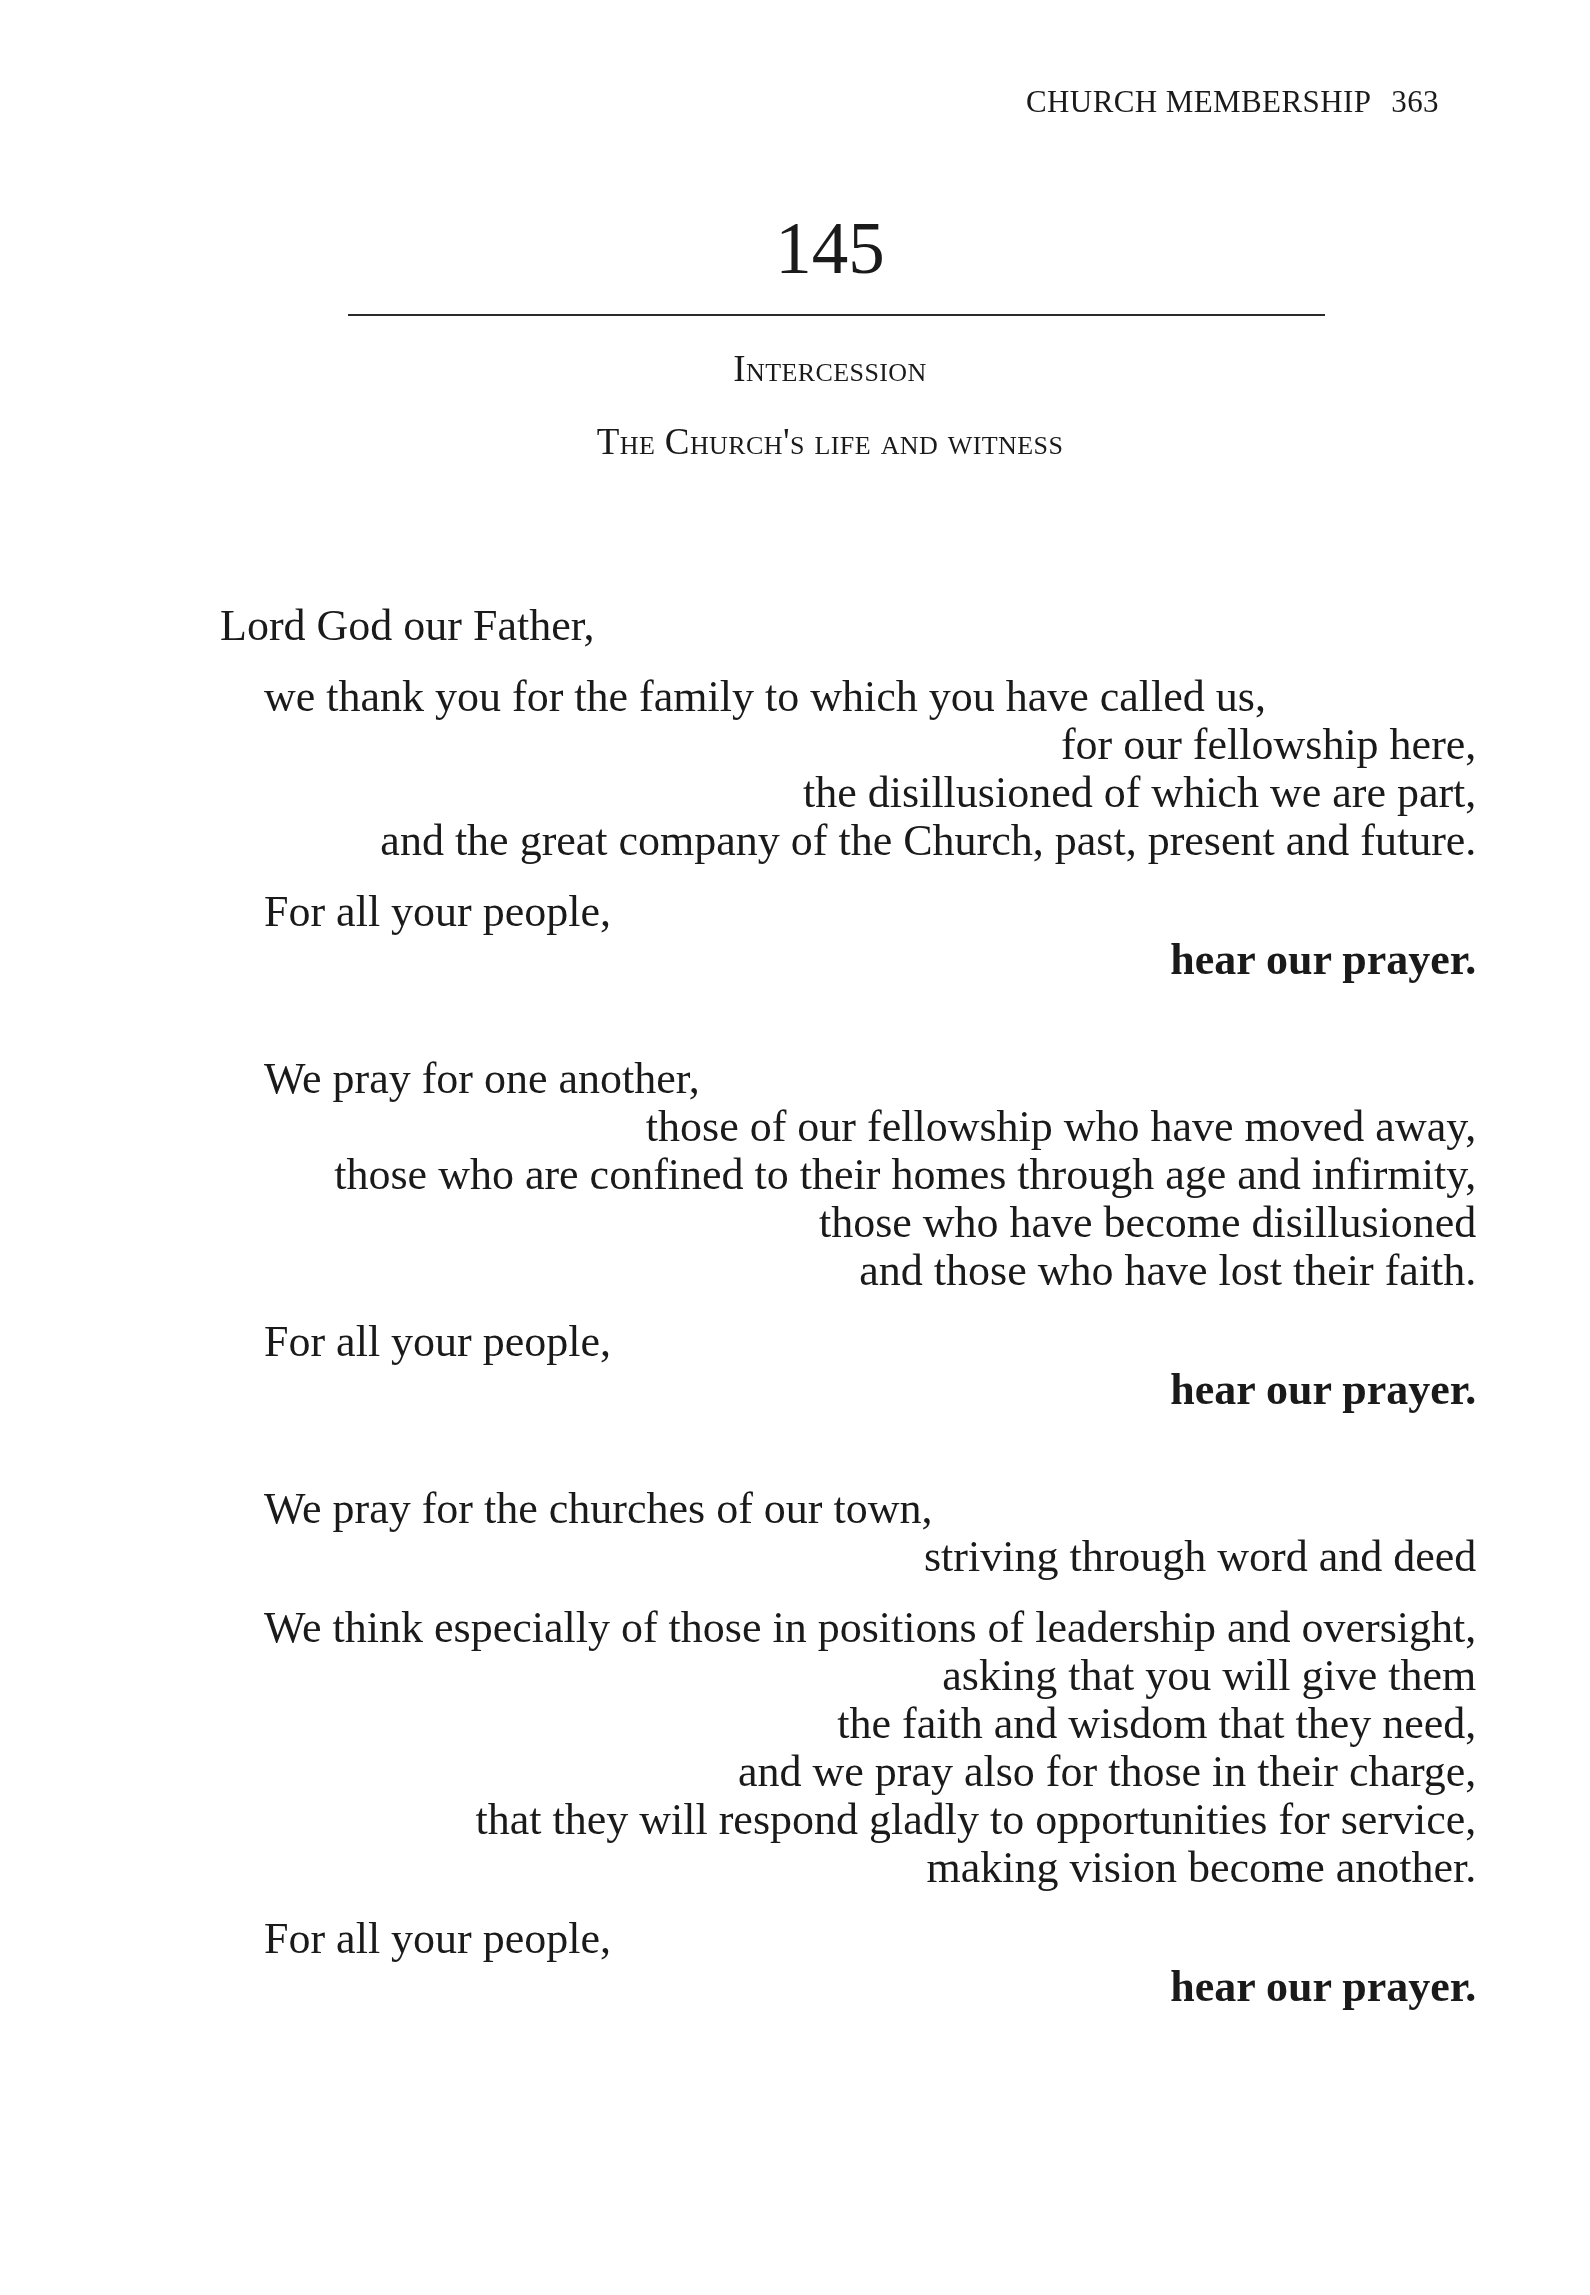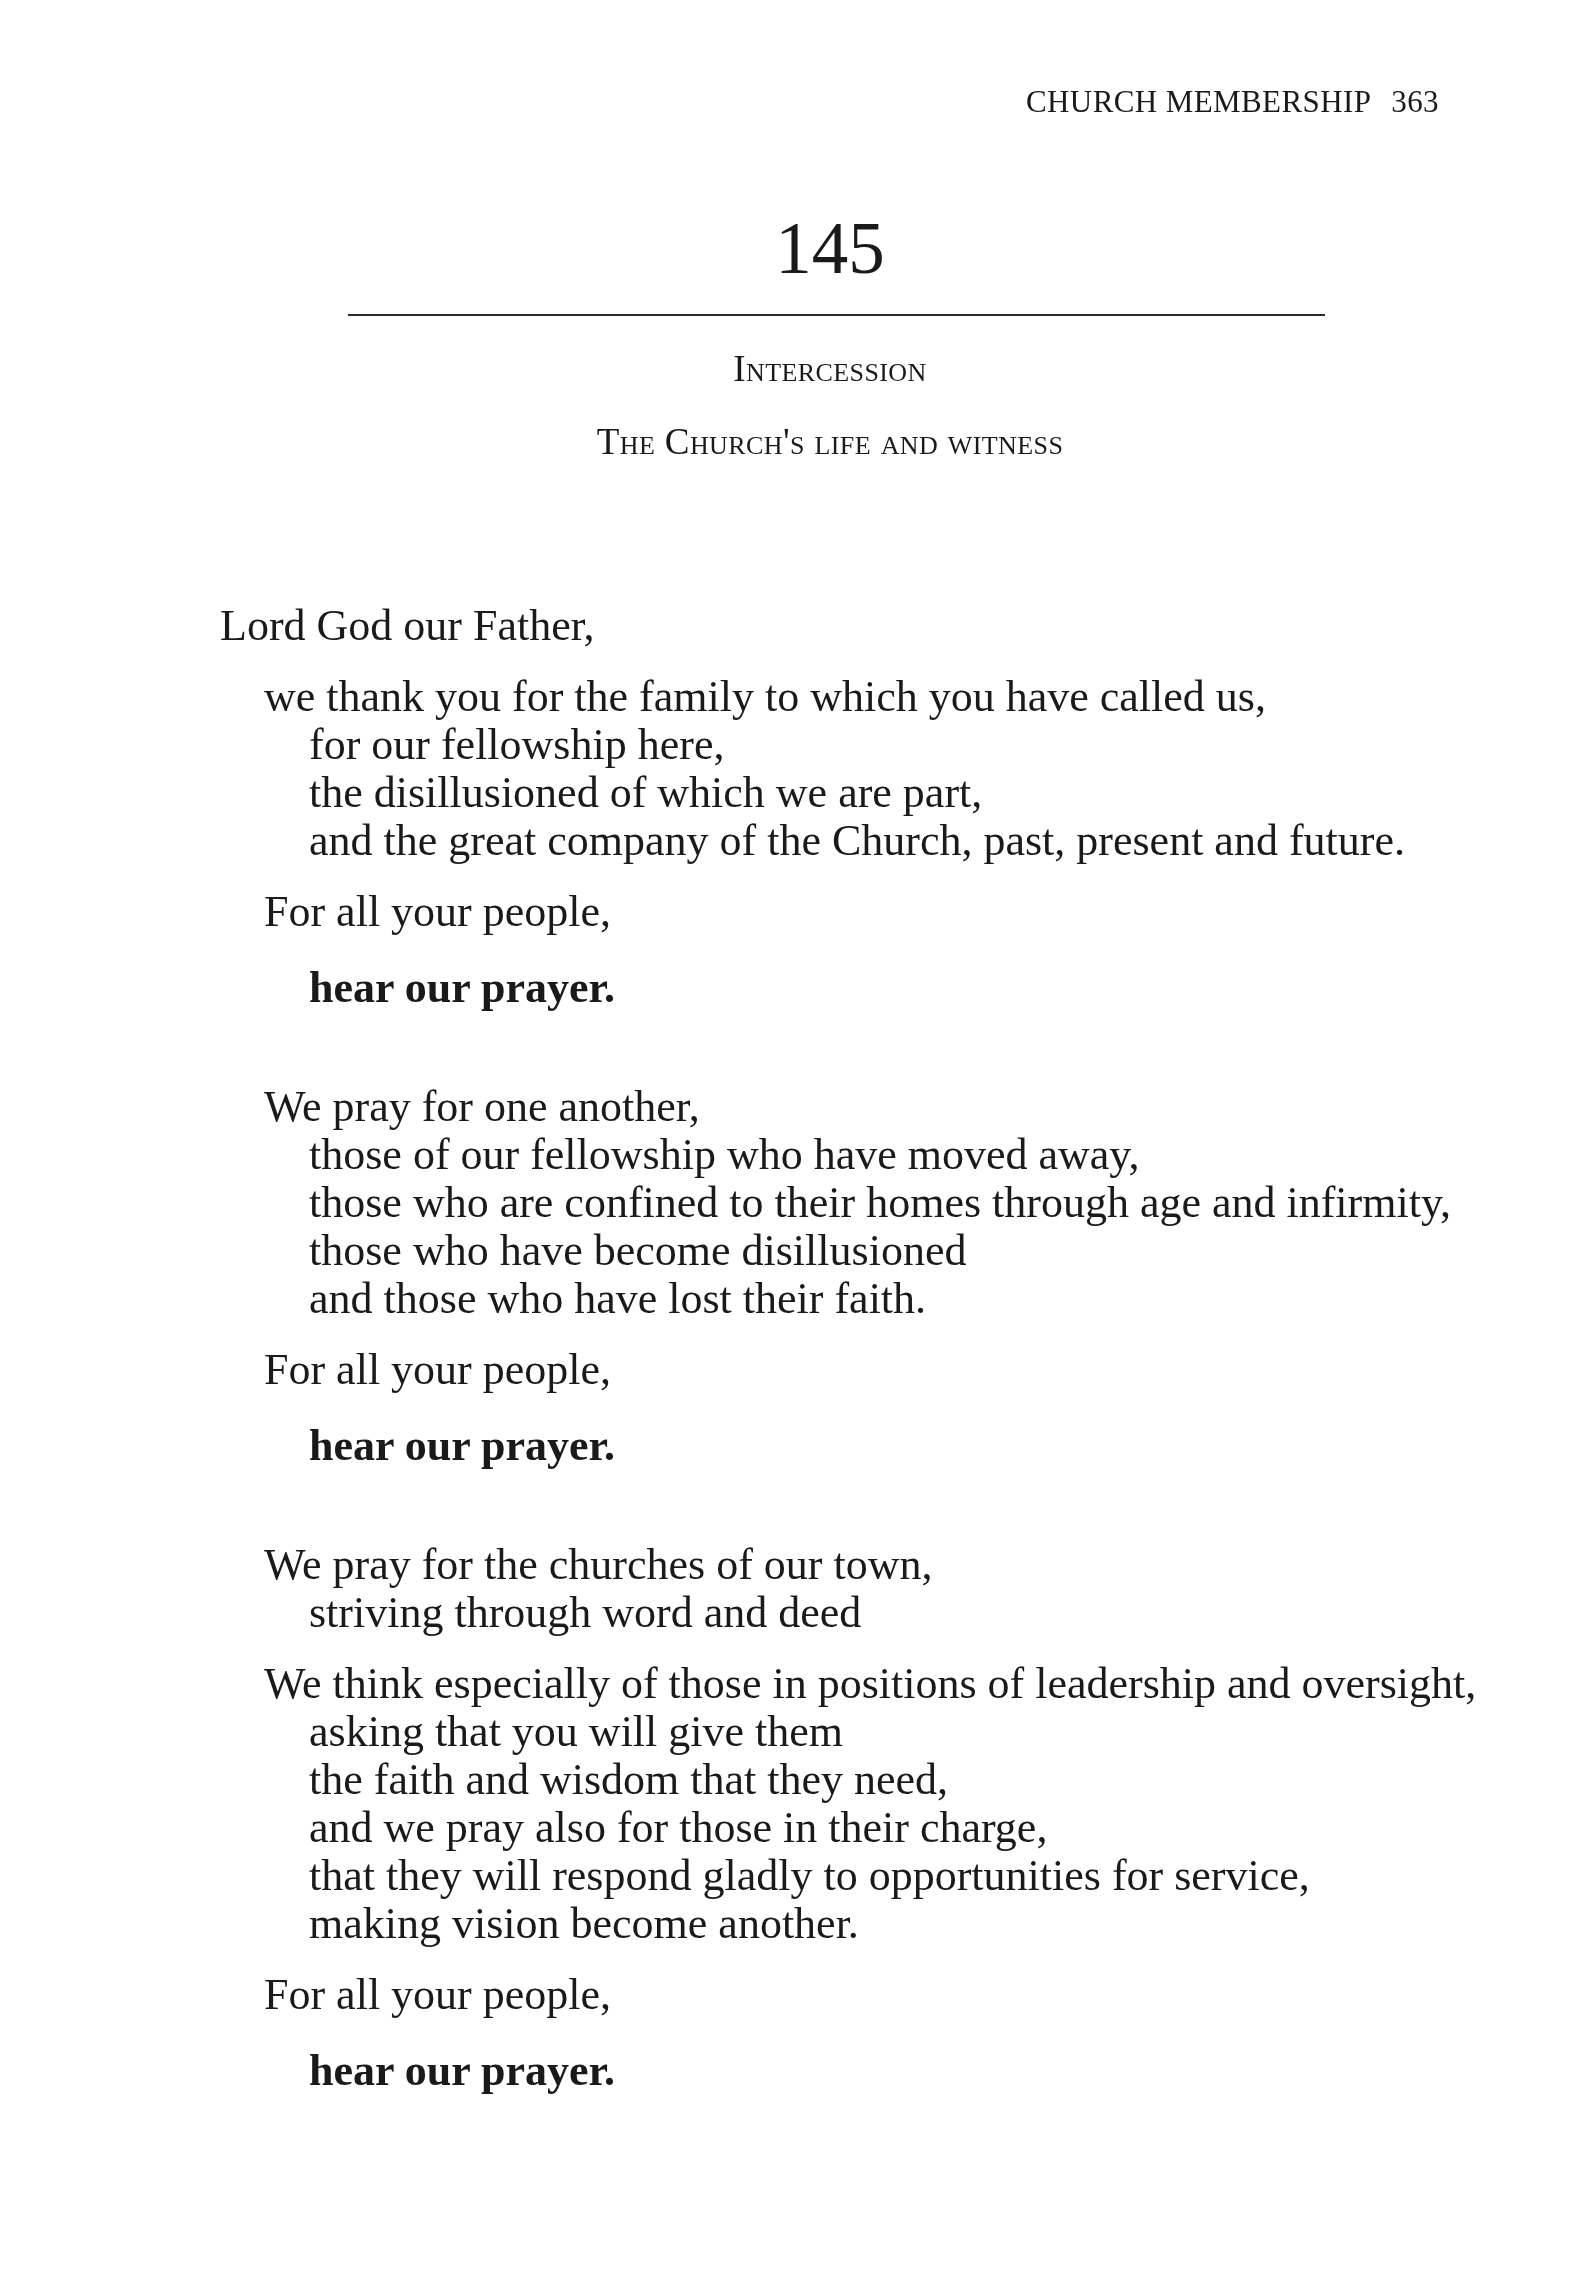--- a/index.html
+++ b/index.html
@@ -66,22 +66,22 @@
       left: 220px;
       font-size: 44px;
       line-height: 48px;
     }
     .line {
       white-space: nowrap;
       height: 48px;
     }
     .lvl-0 { padding-left: 0; }
     .lvl-1 { padding-left: 44px; margin-top: 23px; }
-    .lvl-2 { padding-left: 89px; }
-    .bold { font-weight: bold; margin-top: 28px; }
+    .lvl-2 { padding-left: 89px; text-align: right; }
+    .bold { font-weight: bold; }
     .gap { height: 48px; }
   </style>
 </head>
 <body>
 
 <div class="running-head">
   <span>CHURCH MEMBERSHIP</span><span class="page-num">363</span>
 </div>
 
 <div class="prayer-number">145</div>

